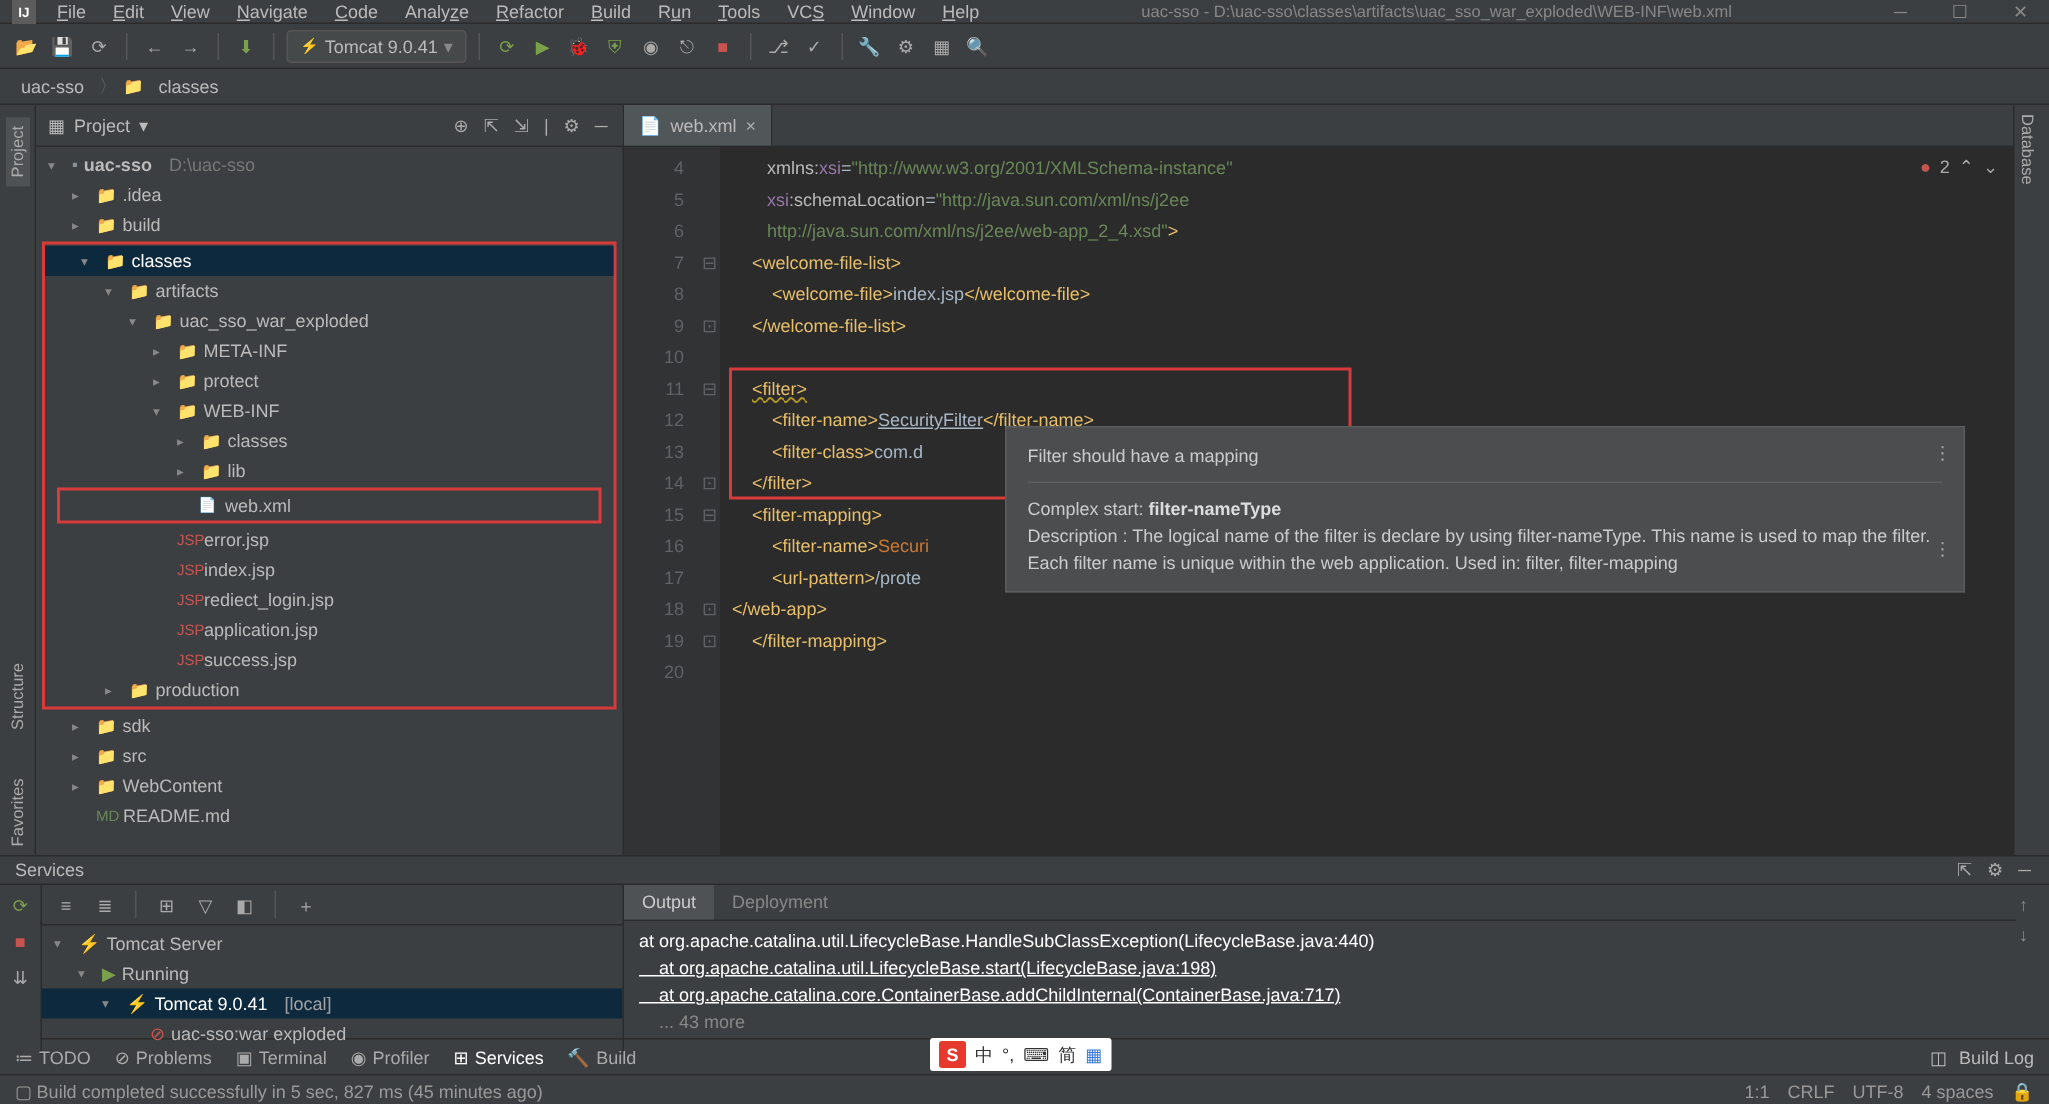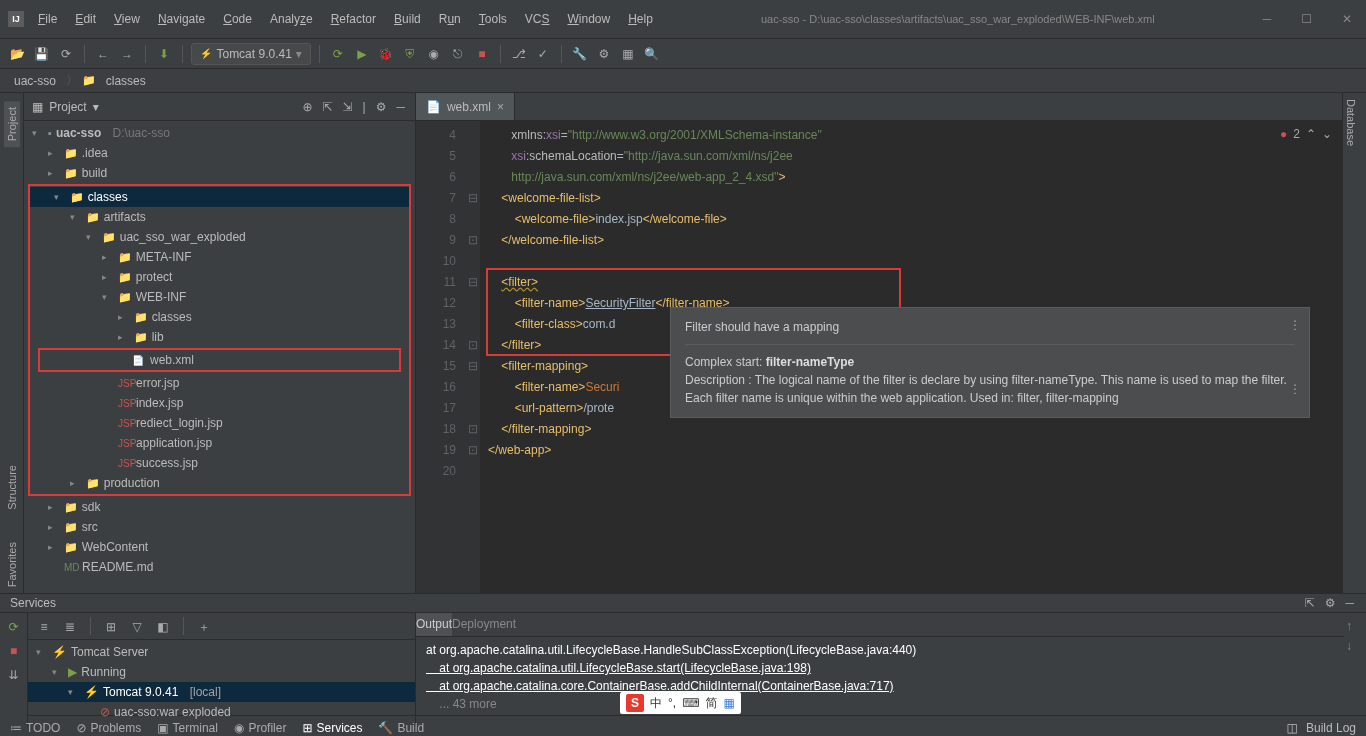--- a/index.html
+++ b/index.html
@@ -1,17 +1,17 @@
 <!DOCTYPE html>
 <html><head>
 <meta charset="utf-8">
 <style>
 *{margin:0;padding:0;box-sizing:border-box;font-family:"Segoe UI",Arial,sans-serif;font-size:12px;user-select:none}
 body{background:#3c3f41;color:#bbb;width:1366px;height:736px;overflow:hidden;position:relative}
-.titlebar{height:39px;background:#3c3f41;display:flex;align-items:center;padding:0 8px;border-bottom:1px solid #2b2b2b}
+.titlebar{height:16px;background:#3c3f41;display:flex;align-items:center;padding:0 8px;border-bottom:1px solid #2b2b2b}
 .app-icon{width:16px;height:16px;background:#5c5c5c;margin-right:8px;display:flex;align-items:center;justify-content:center;color:#fff;font-size:9px;font-weight:bold}
 .menu{display:flex;gap:6px}
 .menu-item{padding:2px 6px;cursor:pointer}
 .menu-item u{text-decoration:underline}
 .title-path{flex:1;text-align:center;color:#888;font-size:11px}
 .win-controls{display:flex;gap:18px;color:#888}
 .win-controls span{cursor:pointer;padding:2px 6px}
 .toolbar{height:30px;background:#3c3f41;border-bottom:1px solid #2b2b2b;display:flex;align-items:center;padding:0 8px;gap:4px}
 .tb-icon{width:20px;height:20px;display:inline-flex;align-items:center;justify-content:center;color:#aaa;cursor:pointer}
 .tb-sep{width:1px;height:18px;background:#555;margin:0 4px}
@@ -59,21 +59,21 @@
 .tooltip-dots{position:absolute;right:8px;color:#aaa}
 .right-sidebar{width:24px;background:#3c3f41;border-left:1px solid #2b2b2b}
 .rtab{writing-mode:vertical-rl;padding:6px 2px;color:#aaa;cursor:pointer;font-size:11px}
 .err-indicator{position:absolute;top:6px;right:10px;display:flex;gap:6px;align-items:center;color:#aaa;font-size:11px}
 .services-panel{height:122px;background:#3c3f41;border-top:1px solid #2b2b2b;display:flex;flex-direction:column}
 .services-header{height:24px;display:flex;align-items:center;justify-content:space-between;padding:0 10px;border-bottom:1px solid #2b2b2b}
 .services-body{flex:1;display:flex}
 .services-toolbar{width:28px;background:#3c3f41;border-right:1px solid #2b2b2b;display:flex;flex-direction:column;align-items:center;gap:4px;padding-top:4px}
 .services-tree{width:388px;border-right:1px solid #2b2b2b;padding:2px 0}
 .services-tabs{height:24px;background:#3c3f41;border-bottom:1px solid #2b2b2b;display:flex}
-.svc-tab{padding:4px 0;color:#888;cursor:pointer}
+.svc-tab{padding:4px 12px;color:#888;cursor:pointer}
 .svc-tab.active{background:#4e5254;color:#ccc}
 .console{flex:1;font-family:Consolas,monospace;font-size:12px;padding:4px 10px;overflow:hidden}
 .console-line{color:#ffffff;line-height:18px;white-space:pre}
 .console-link{text-decoration:underline}
 .console-more{color:#888}
 .bottom-bar{height:24px;background:#3c3f41;border-top:1px solid #2b2b2b;display:flex;align-items:center;padding:0 10px;gap:16px;font-size:11px}
 .bottom-tab{display:flex;align-items:center;gap:4px;cursor:pointer;color:#aaa}
 .bottom-tab.active{color:#fff}
 .bottom-right{margin-left:auto;display:flex;gap:8px;align-items:center}
 .status-bar{height:22px;background:#3c3f41;border-top:1px solid #2b2b2b;display:flex;align-items:center;padding:0 10px;font-size:11px;color:#999}
@@ -336,22 +336,22 @@
         <div class="code-line">        <span class="tag">&lt;welcome-file&gt;</span><span>index.jsp</span><span class="tag">&lt;/welcome-file&gt;</span></div>
         <div class="code-line">    <span class="tag">&lt;/welcome-file-list&gt;</span></div>
         <div class="code-line">&nbsp;</div>
         <div class="code-line">    <span class="tag warn">&lt;filter&gt;</span></div>
         <div class="code-line">        <span class="tag">&lt;filter-name&gt;</span><span class="warn" style="text-decoration:underline">SecurityFilter</span><span class="tag">&lt;/filter-name&gt;</span></div>
         <div class="code-line">        <span class="tag">&lt;filter-class&gt;</span><span>com.d</span></div>
         <div class="code-line">    <span class="tag">&lt;/filter&gt;</span></div>
         <div class="code-line">    <span class="tag">&lt;filter-mapping&gt;</span></div>
         <div class="code-line">        <span class="tag">&lt;filter-name&gt;</span><span class="err">Securi</span></div>
         <div class="code-line">        <span class="tag">&lt;url-pattern&gt;</span><span>/prote</span></div>
+        <div class="code-line"><span class="tag">&lt;/web-app&gt;</span></div>
         <div class="code-line">    <span class="tag">&lt;/filter-mapping&gt;</span></div>
-        <div class="code-line"><span class="tag">&lt;/web-app&gt;</span></div>
 
         <div class="tooltip" style="left:190px;top:186px;width:655px">
           <span class="tooltip-dots" style="top:8px">⋮</span>
           <div>Filter should have a mapping</div>
           <div class="tooltip-sep"></div>
           <span class="tooltip-dots" style="top:72px">⋮</span>
           <div><span>Complex start: </span><b style="color:#ddd">filter-nameType</b></div>
           <div>Description : The logical name of the filter is declare by using filter-nameType. This name is used to map the filter. Each filter name is unique within the web application. Used in: filter, filter-mapping</div>
         </div>
       </div>

